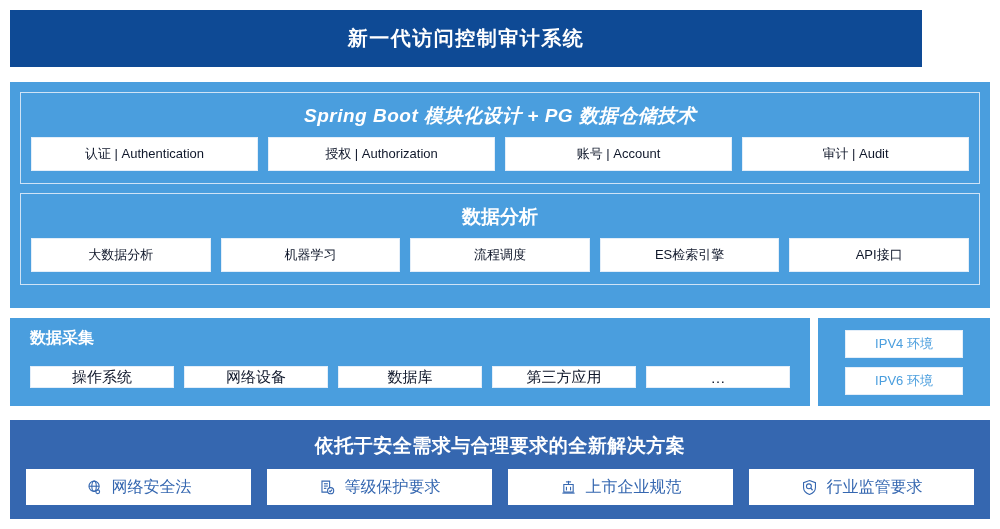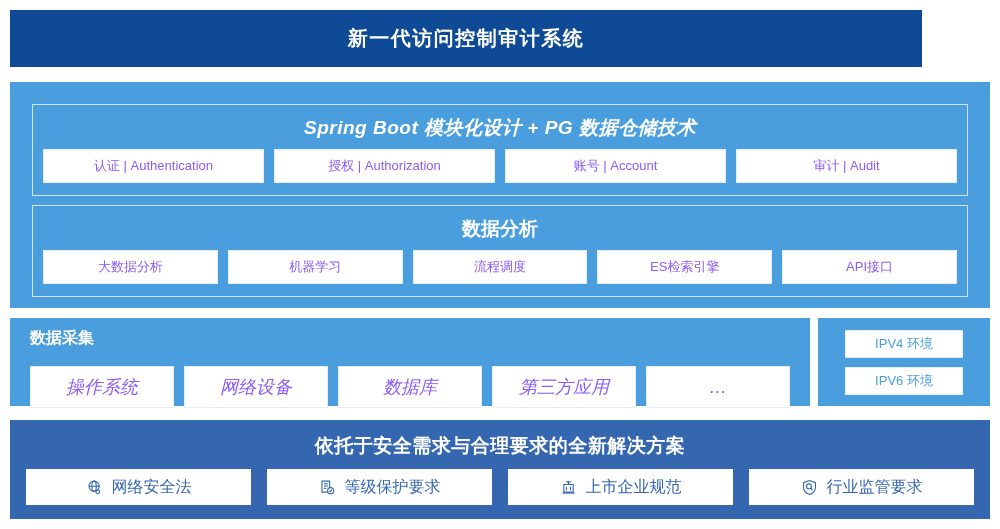--- a/index.html
+++ b/index.html
@@ -44,21 +44,21 @@
   .panel {
     position: absolute;
     background: #4a9ede;
     box-sizing: border-box;
   }
   .panel-top {
     left: 10px;
     top: 82px;
     width: 980px;
     height: 226px;
-    padding: 22px;
+    padding: 10px;
   }
   .panel-collect {
     left: 10px;
     top: 318px;
     width: 800px;
     height: 88px;
     padding: 0;
   }
   .panel-ipv {
     left: 818px;
@@ -103,21 +103,21 @@
   }
   .chip {
     flex: 1 1 0;
     background: #ffffff;
     border: 1px solid #e3eef9;
     box-sizing: border-box;
     height: 34px;
     display: flex;
     align-items: center;
     justify-content: center;
-    color: #8b5cf6;
+    color: #0f172a;
     font-size: 13px;
     white-space: nowrap;
   }
 
   
   .collect-inner {
     padding: 6px 20px 10px 20px;
   }
   .collect-title {
     text-align: left;
@@ -125,23 +125,22 @@
     font-size: 16px;
     font-weight: bold;
     line-height: 28px;
     margin-bottom: 14px;
   }
   .collect-row {
     display: flex;
     gap: 10px;
   }
   .collect-row .chip {
-    height: 42px;
-    font-size: 18px;
-    font-style: italic;
+    height: 22px;
+    font-size: 15px;
   }
 
   
   .ipv-inner {
     padding: 10px 27px;
     display: flex;
     flex-direction: column;
     gap: 9px;
     height: 100%;
     box-sizing: border-box;

